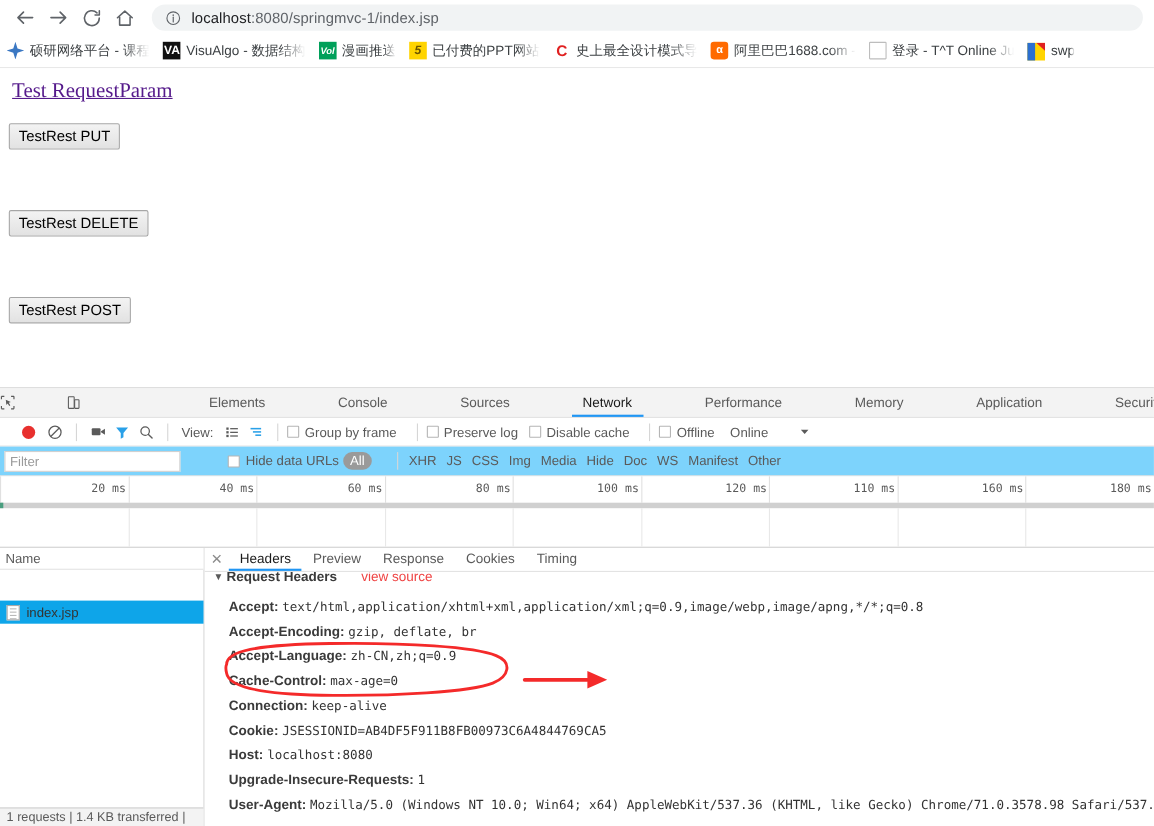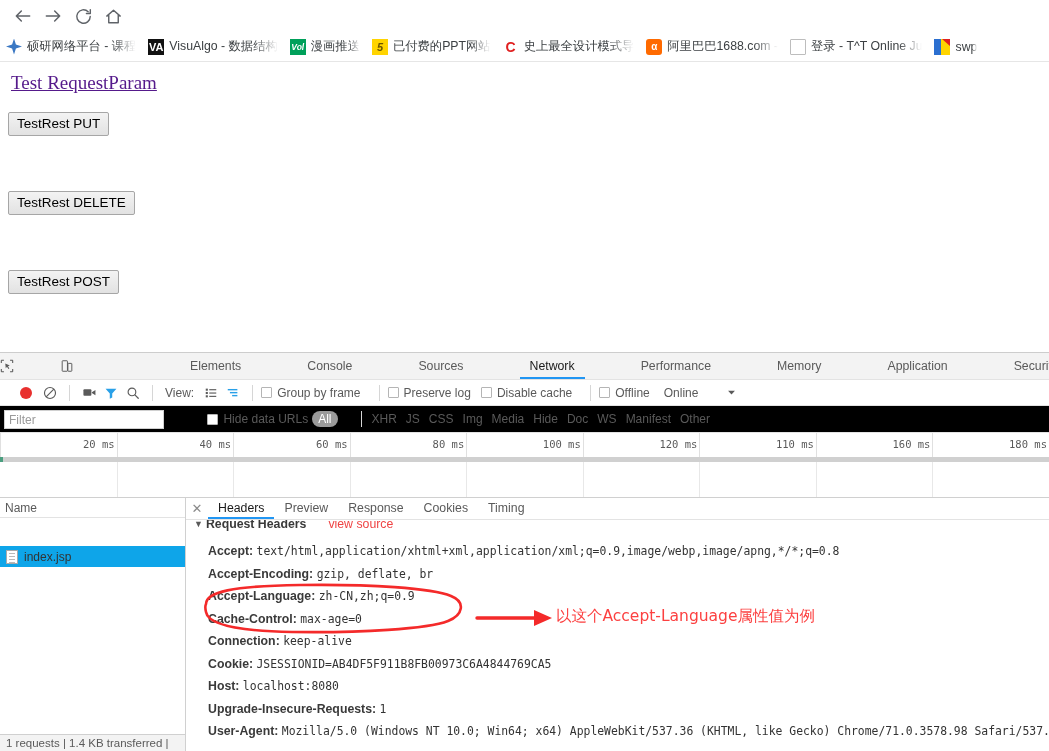--- a/index.html
+++ b/index.html
@@ -19,21 +19,21 @@
     margin-left:10px;margin-right:10px;height:24px;flex:1 1 auto;
     background:#f1f3f4;border-radius:13px;display:flex;align-items:center;padding:0 12px;
     box-sizing:border-box;max-width:1000px;
   }
   #omnibox .info-ic{margin-right:9px;display:flex;align-items:center;}
   #url-text{font-size:13.5px;color:#202124;white-space:nowrap;overflow:hidden;letter-spacing:0.1px;}
   #url-text .dim{color:#5f6368;}
 
   #bookmarks-bar{height:30px;display:flex;align-items:center;padding-left:6px;overflow:hidden;
     box-sizing:border-box;border-bottom:1px solid #e6e6e6;}
-  .bm{display:flex;align-items:center;margin-right:12px;white-space:nowrap;flex:0 0 auto;max-width:148px;}
+  .bm{display:flex;align-items:flex-start;margin-right:12px;white-space:nowrap;flex:0 0 auto;max-width:148px;}
   .bm .bm-ic{width:16px;height:16px;margin-right:5px;flex:0 0 auto;position:relative;}
   .bm .bm-label{font-size:12.3px;color:#3c4043;overflow:hidden;text-overflow:clip;
      -webkit-mask-image:linear-gradient(to right,#000 78%,transparent 100%);
      mask-image:linear-gradient(to right,#000 78%,transparent 100%);}
 
   
   .ic-diamond{background:#3b78c3;clip-path:polygon(50% 0,62% 38%,100% 50%,62% 62%,50% 100%,38% 62%,0 50%,38% 38%);}
   .ic-va{background:#111;color:#fff;font-weight:bold;font-size:11px;line-height:16px;text-align:center;}
   .ic-vol{background:#00a05a;color:#fff;font-style:italic;font-weight:bold;font-size:8.5px;line-height:16px;text-align:center;}
   .ic-s{background:#ffd400;color:#6b5400;font-weight:bold;font-size:11px;line-height:16px;text-align:center;font-style:italic;}
@@ -74,21 +74,21 @@
      padding-left:16px;box-sizing:border-box;flex:0 0 auto;background:#fff;}
   .rec-dot{width:12px;height:12px;border-radius:50%;background:#e8302e;margin:0 7px 0 4px;}
   .tb-ic{width:22px;height:22px;display:flex;align-items:center;justify-content:center;color:#5a5a5a;}
   .tb-label{font-size:12px;color:#5a5a5a;margin:0 6px 0 4px;}
   .cbx{width:11px;height:11px;border:1px solid #b5b5b5;background:#fff;border-radius:1px;
      display:inline-block;margin-right:5px;vertical-align:-1px;box-sizing:border-box;}
   .tb-chk{display:flex;align-items:center;font-size:12px;color:#5a5a5a;margin-right:10px;white-space:nowrap;}
   .tb-div{width:1px;height:16px;background:#d6d6d6;margin:0 8px;}
 
   #dt-filterbar{height:27px;display:flex;align-items:center;border-bottom:1px solid #e3e3e3;
-     box-sizing:border-box;flex:0 0 auto;background:#000000;}
+     box-sizing:border-box;flex:0 0 auto;background:#7dd3fc;}
   #filter-input{width:160px;height:19px;border:1px solid #d0d0d0;background:#fff;margin-left:4px;
      font-size:12px;color:#9a9a9a;padding:0 4px;box-sizing:border-box;line-height:19px;}
   #filter-sep{width:1px;height:16px;background:#d6d6d6;margin:0 10px 0 14px;}
   .type-pill{font-size:12px;color:#5a5a5a;margin-right:9px;white-space:nowrap;cursor:default;}
   .type-pill.sel{background:#9a9a9a;color:#fff;border-radius:8px;padding:1px 6px;}
 
   #dt-overview{height:64px;position:relative;border-bottom:1px solid #d0d0d0;flex:0 0 auto;background:#fff;}
   #ov-ruler{height:24px;position:relative;}
   .ov-tick{position:absolute;top:0;height:24px;border-left:1px solid #e0e0e0;}
   .ov-tick span{position:absolute;right:3px;top:5px;font-size:10.5px;color:#5a5a5a;
@@ -156,20 +156,32 @@
           <path fill="none" stroke="#5f6368" stroke-width="1.8" stroke-linecap="round" d="M20.5 12a8.5 8.5 0 1 1-2.6-6.1"></path>
           <path fill="none" stroke="#5f6368" stroke-width="1.8" stroke-linecap="round" stroke-linejoin="round" d="M20.6 3.4v4.9h-4.9"></path>
         </svg>
     </div>
     <div class="nav-btn">
       <svg width="19" height="19" viewBox="0 0 24 24">
           <path fill="none" stroke="#5f6368" stroke-width="1.8" stroke-linecap="round" stroke-linejoin="round" d="M3.5 11.5 12 4l8.5 7.5M6 10.5V20h12v-9.5"></path>
         </svg>
     </div>
 
+    <div id="omnibox">
+      <span class="info-ic">
+        <svg width="15" height="15" viewBox="0 0 24 24">
+            <circle cx="12" cy="12" r="9.2" fill="none" stroke="#5f6368" stroke-width="1.6"></circle>
+            <circle cx="12" cy="7.6" r="1.15" fill="#5f6368"></circle>
+            <path d="M12 10.6v7" stroke="#5f6368" stroke-width="1.7" stroke-linecap="round"></path>
+          </svg>
+      </span>
+      <span id="url-text">
+        <span>localhost</span><span class="dim">:8080/springmvc-1/index.jsp</span>
+      </span>
+    </div>
   </div>
 
   <div id="bookmarks-bar">
     <div class="bm">
       <span class="bm-ic ic-diamond"></span>
       <span class="bm-label">硕研网络平台 - 课程</span>
     </div>
     <div class="bm">
       <span class="bm-ic ic-va">VA</span>
       <span class="bm-label">VisuAlgo - 数据结构</span>
@@ -450,14 +462,13 @@
 <div id="annot">
   <svg width="1049" height="751" style="position:absolute;left:0;top:0;">
 
     <path d="M206,604 C206,592 232,586 300,585 C370,584 432,588 451,596
              C466,602 463,615 448,621 C428,629 360,633 292,632
              C236,631 208,624 206,612 C205,608 205,606 206,604 Z" fill="none" stroke="#f42a2a" stroke-width="2.6" stroke-linecap="round"></path>
 
     <line x1="477" y1="618" x2="534" y2="618" stroke="#f42a2a" stroke-width="3.4" stroke-linecap="round"></line>
     <polygon points="534,610 552,618 534,626" fill="#f42a2a"></polygon>
   </svg>
-  <div id="annot-text">以这个Accept-Language属性值为例</div>
 </div>
 
 </body></html>

